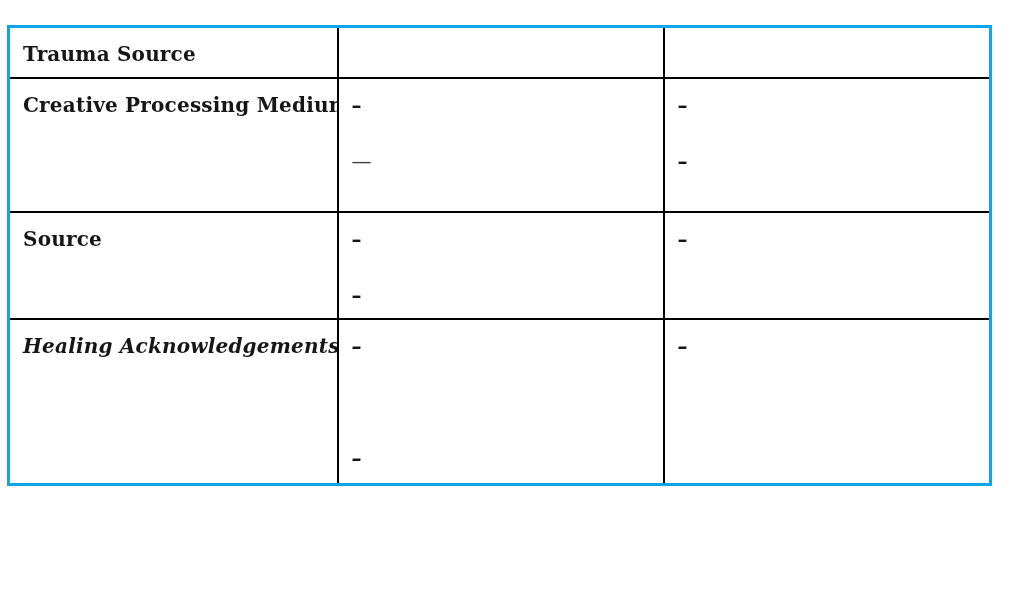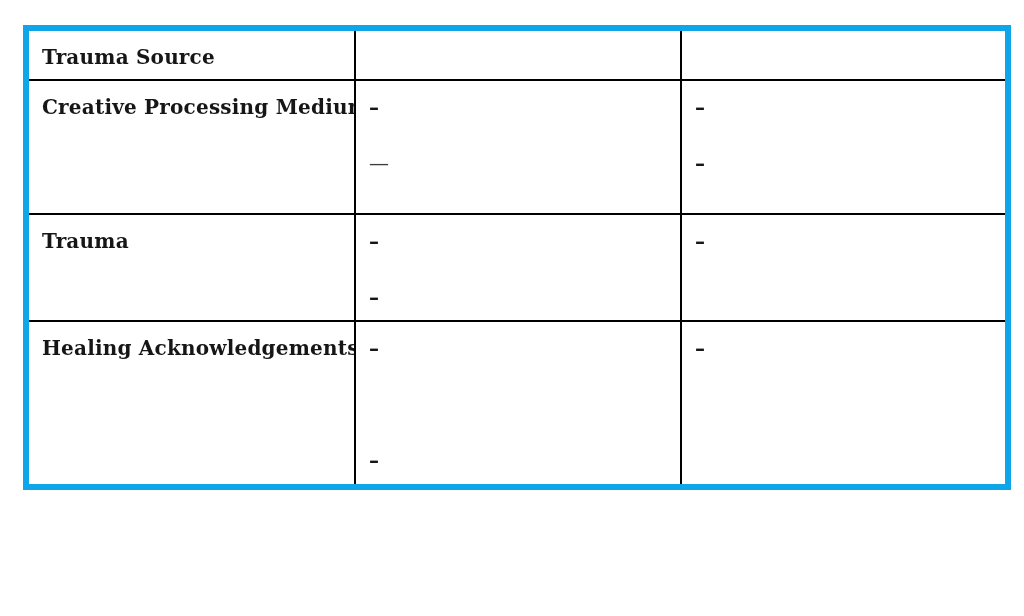--- a/index.html
+++ b/index.html
@@ -4,40 +4,40 @@
 <style>
   * { box-sizing: border-box; }
   html, body { margin: 0; padding: 0; }
   body {
     width: 1024px; height: 616px;
     background: #ffffff;
     font-family: "DejaVu Serif", serif;
   }
   .page { position: relative; width: 1024px; height: 616px; background: #ffffff; overflow: hidden; }
   table.worksheet {
-    position: absolute; left: 23px; top: 25px;
+    position: absolute; left: 7px; top: 25px;
     width: 982px;
     border-collapse: collapse;
     table-layout: fixed;
-    border: 6px solid #0ea5e9;
+    border: 3px solid #0ea5e9;
   }
   td {
     border: 2px solid #000000;
     vertical-align: top;
     padding: 12px 12px 8px 13px;
     overflow: hidden;
   }
   col.c1 { width: 329px; }
   col.c2 { width: 326px; }
   col.c3 { width: 327px; }
   tr.r1 { height: 51px; }
   tr.r2 { height: 134px; }
   tr.r3 { height: 108px; }
   tr.r4 { height: 107px; }
-  tr.r5 { height: 166px; }
+  tr.r5 { height: 166px; font-style: italic; }
   .label {
     font-weight: 700;
     font-size: 20px;
     line-height: 28px;
     color: #161616;
     letter-spacing: 0.2px;
     white-space: nowrap;
   }
   .line {
     height: 28px;
@@ -83,21 +83,21 @@
         <td>
           <div class="line">–</div>
           <div class="line"></div>
           <div class="line">–</div>
         </td>
       </tr>
 
 
       <tr class="r4">
         <td>
-          <span class="label">Trauma</span>
+          <span class="label">Source</span>
         </td>
         <td>
           <div class="line">–</div>
           <div class="line"></div>
           <div class="line">–</div>
         </td>
         <td>
           <div class="line">–</div>
         </td>
       </tr>

